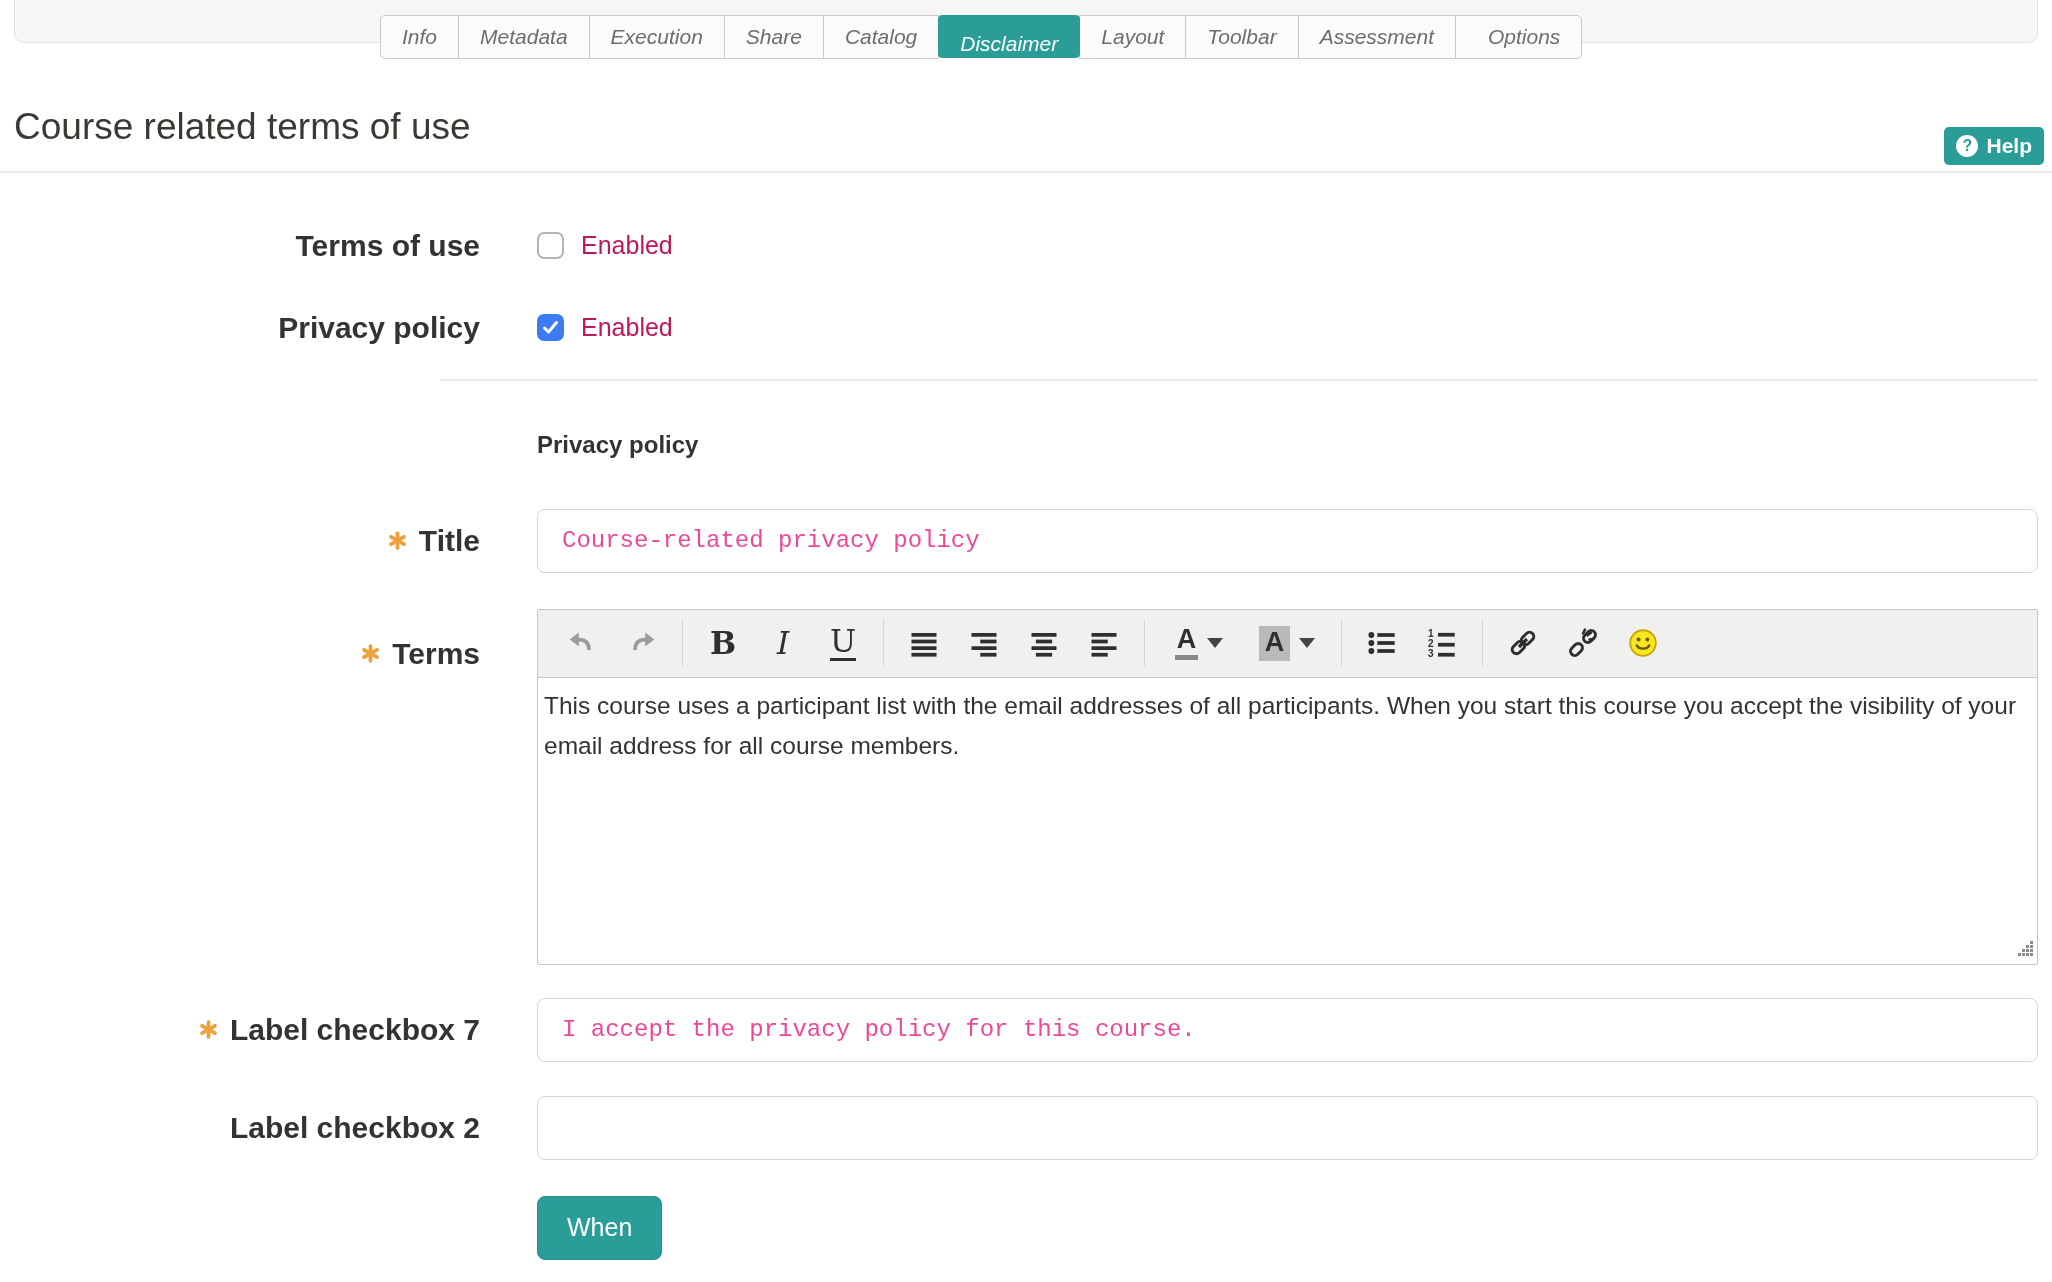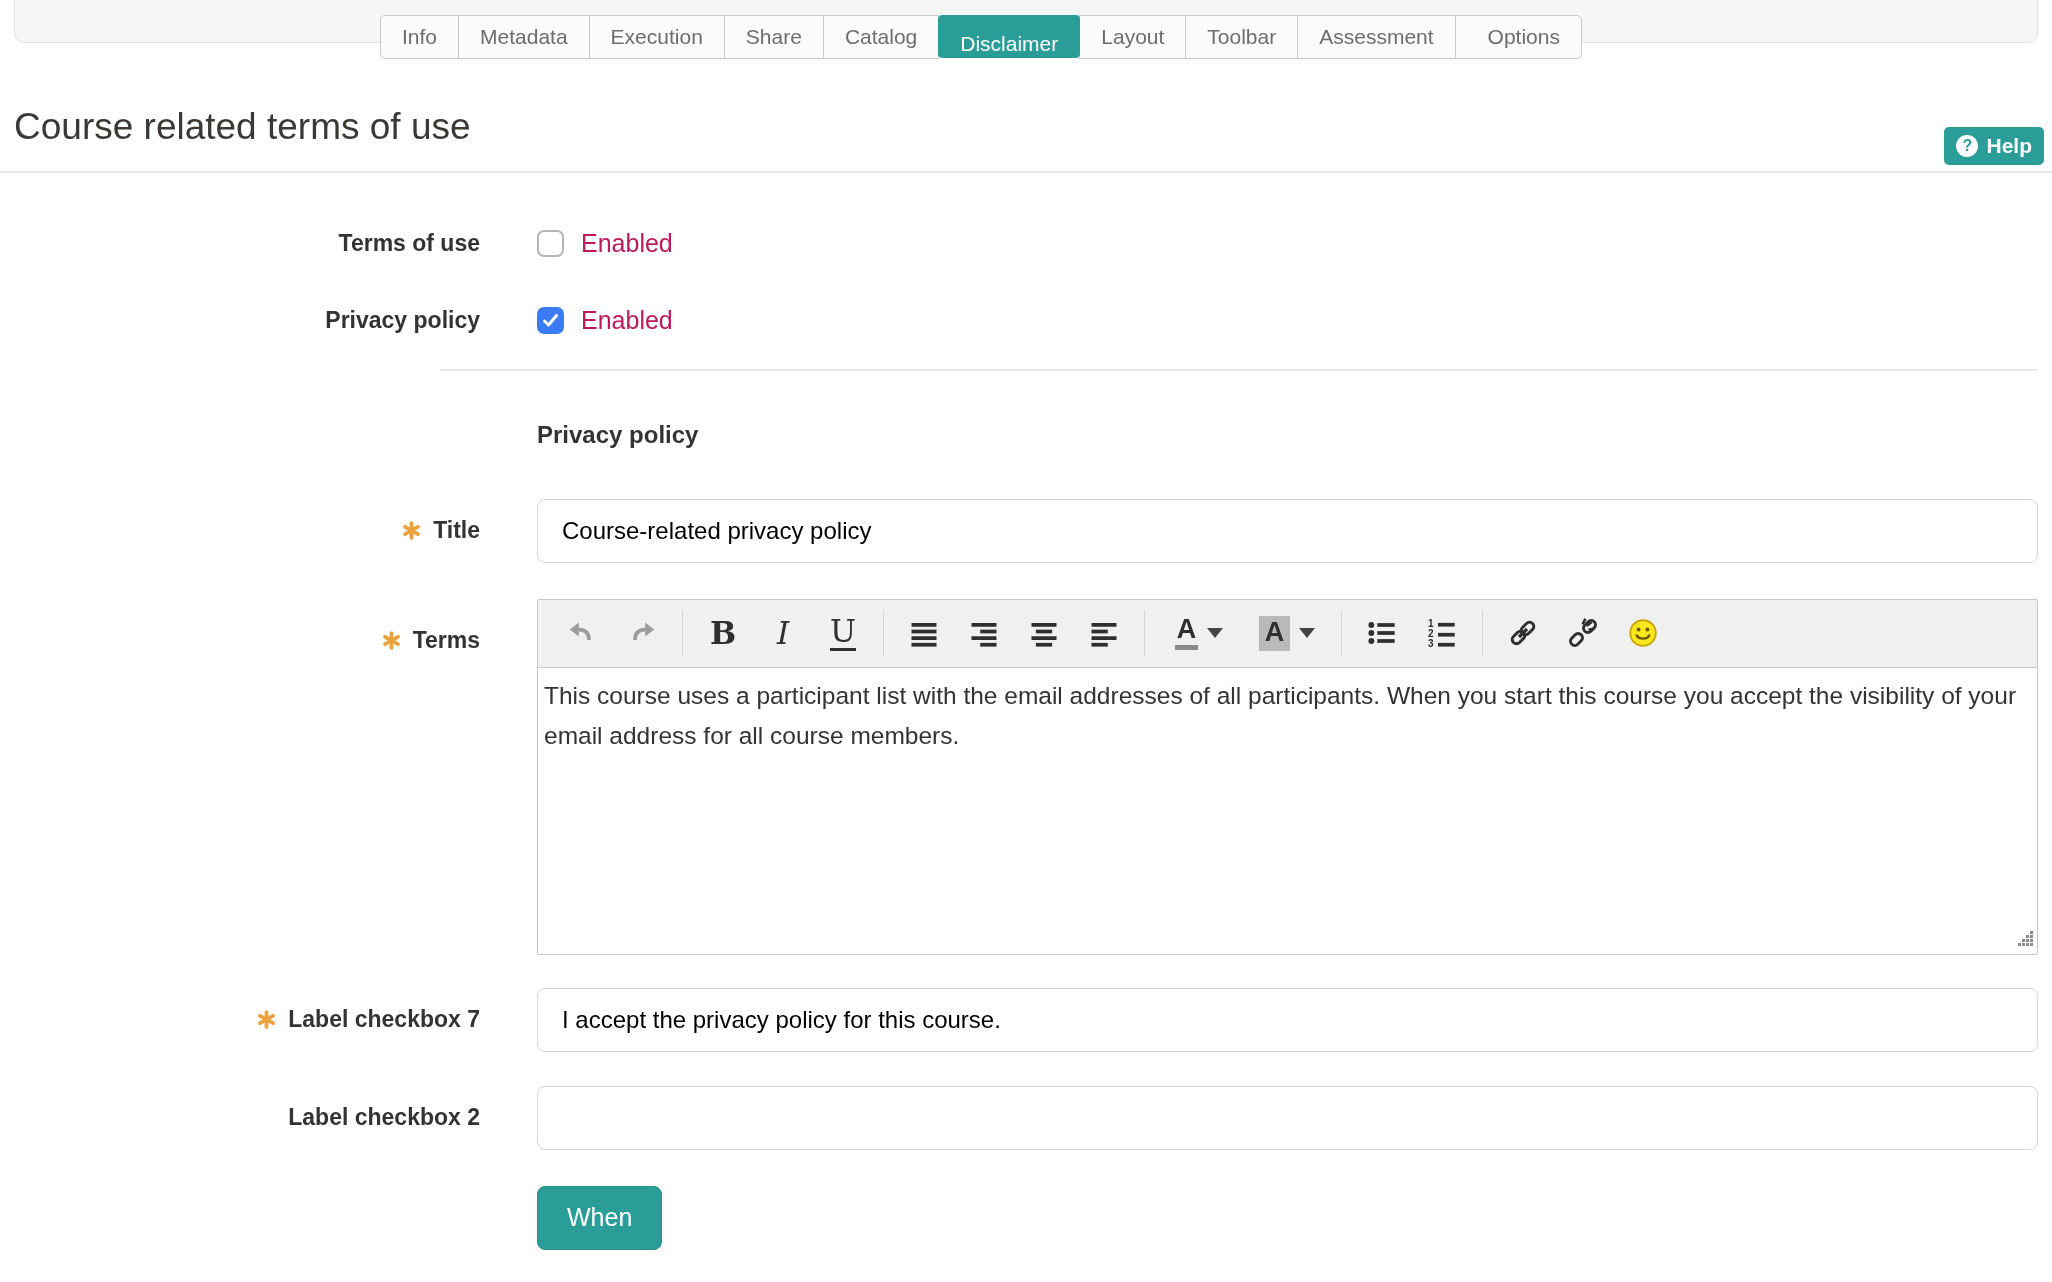--- a/index.html
+++ b/index.html
@@ -14,20 +14,21 @@
     position:absolute; left:14px; right:14px; top:-14px; height:57px;
     background:#f6f6f6; border:1px solid #e2e2e2; border-radius:0 0 10px 10px;
   }
 
   
   .tabbar { position:absolute; left:380px; top:15px; display:flex; align-items:flex-start; z-index:3; }
   .tab {
     height:44px; line-height:42px; padding:0 21px; font-size:21px; color:#6d6d6d;
     background:#fbfbfb; border:1px solid #c9c9c9; margin-left:-1px; cursor:pointer;
     white-space:nowrap;
+    font-style:italic;
   }
   .tab:first-child { border-radius:5px 0 0 5px; margin-left:0; }
   .tab:last-child  { border-radius:0 5px 5px 0;padding-left:32px; }
   .tab.active {
     background:#2a9d98; border-color:#2a9d98; color:#ffffff;
     height:43px; line-height:56px; border-radius:4px; position:relative; z-index:4;
   }
 
   
   .page-header { position:relative; padding:106px 14px 0 14px; }
@@ -41,21 +42,21 @@
     font-size:16px; font-weight:bold; display:flex; align-items:center; justify-content:center;
   }
   .help-text { font-size:21px; font-weight:bold; }
   .title-divider { margin-top:22px; height:2px; background:#e9e9e9; }
 
   
   .form-row {
     display:grid; grid-template-columns:480px 1fr; column-gap:57px; padding-right:14px;
     align-items:center;
   }
-  .flabel { text-align:right; font-weight:bold; font-size:23px; color:#333;
+  .flabel { text-align:right; font-weight:bold; font-size:30px; color:#333;
     display:flex; justify-content:flex-end; align-items:center; gap:12px; }
   .req-ico { display:inline-flex; }
 
   .row-tou   { margin-top:56px; }
   .row-pp    { margin-top:48px; }
   .form-divider { margin:34px 14px 0 440px; height:2px; background:#e9e9e9; }
   .row-head  { margin-top:50px; }
   .row-title { margin-top:50px; }
   .row-terms { margin-top:36px; align-items:start; }
   .row-terms .flabel { padding-top:28px; }
@@ -69,21 +70,21 @@
     width:27px; height:27px; border-radius:7px; background:#fff; border:2px solid #b5b5b5;
     display:flex; align-items:center; justify-content:center; cursor:pointer; flex:0 0 auto;
   }
   .cbx.checked { background:#3b7cf5; border-color:#3b7cf5; }
   .cbx-text { font-size:25px; color:#be185d; }
 
   .section-heading { margin:0; font-size:24px; font-weight:bold; color:#333; }
 
   .text-input {
     width:100%; height:64px; border:1px solid #d6d6d6; border-radius:8px; background:#fff;
-    font-family:Liberation Sans, sans-serif; font-size:24px; color:#000000; padding:0 24px;
+    font-family:Liberation Mono, monospace; font-size:24px; color:#ec4899; padding:0 24px;
     outline:none;
   }
 
   
   .editor { border:1px solid #c6c6c6; border-radius:2px; background:#fff; position:relative; }
   .editor-toolbar {
     height:68px; background:#f0f0ef; border-bottom:1px solid #c9c9c9;
     display:flex; align-items:center; padding-left:14px;
   }
   .tb { width:46px; height:46px; margin:0 7px; display:flex; align-items:center; justify-content:center; cursor:pointer; border-radius:3px; }

